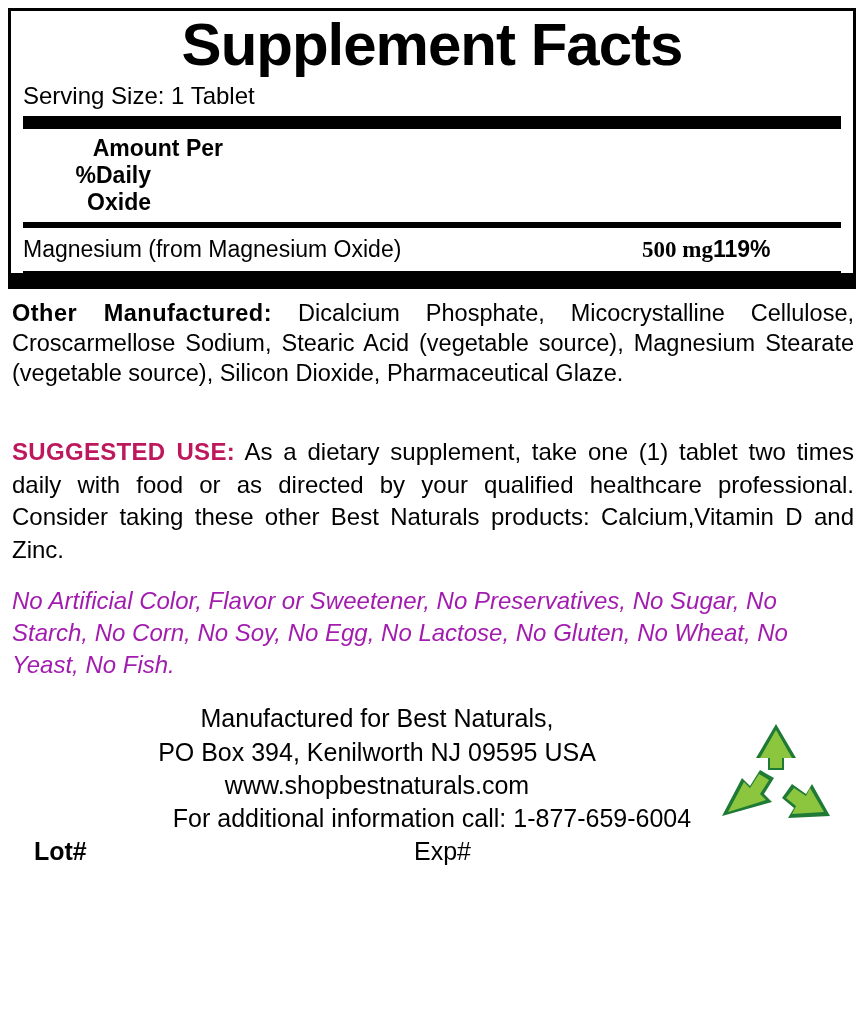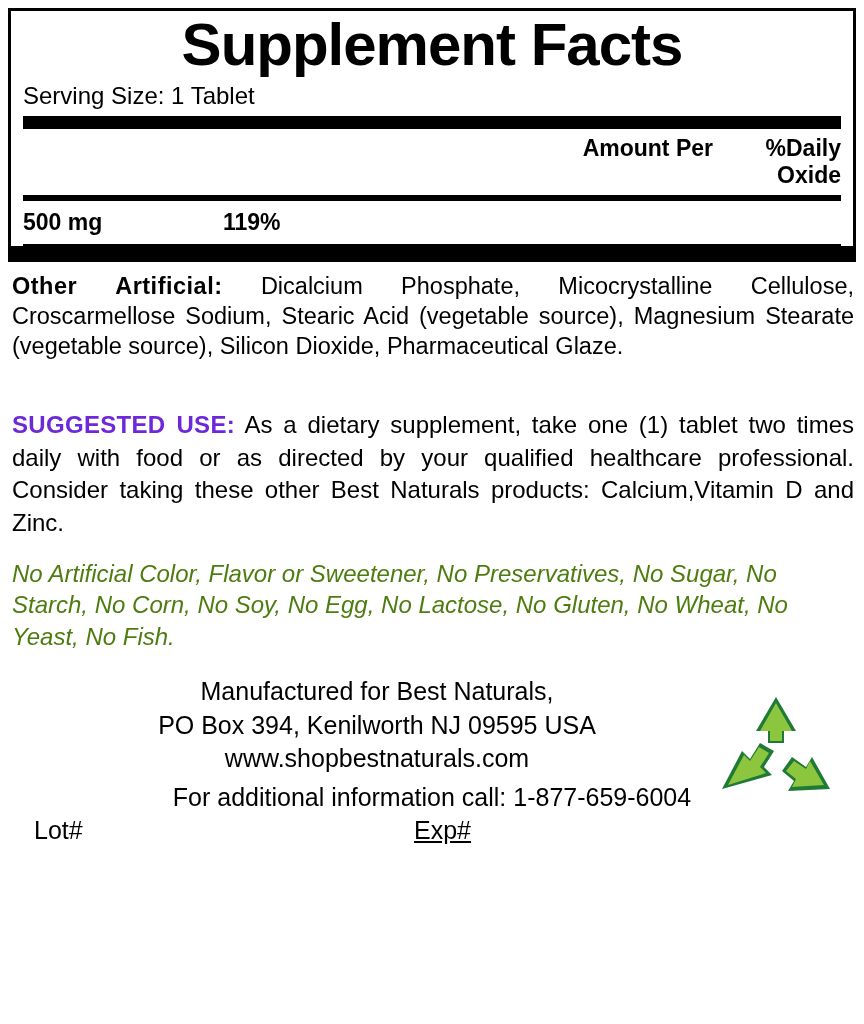--- a/index.html
+++ b/index.html
@@ -60,20 +60,21 @@
   }
   .amount-header {
     display: flex;
     justify-content: flex-end;
     align-items: flex-start;
     font-size: 23px;
     font-weight: bold;
     line-height: 1.18;
     padding: 6px 0 6px 0;
     text-align: right;
+    flex-direction: column;
   }
   .amount-header .col-amount {
     width: 200px;
     text-align: right;
   }
   .amount-header .col-dv {
     width: 128px;
     text-align: right;
   }
   .nutrient-row {
@@ -81,22 +82,23 @@
     align-items: baseline;
     font-size: 23px;
     padding: 8px 0 8px 0;
   }
   .nutrient-row .n-name {
     flex: 1 1 auto;
     text-align: left;
   }
   .nutrient-row .n-amount {
     width: 200px;
-    text-align: left;
-    font-weight: bold;
+    text-align: right;
+    font-weight: bold;
+    font-family: Liberation Serif, serif;
   }
   .nutrient-row .n-dv {
     width: 128px;
     text-align: left;
     font-weight: bold;
   }
   .panel-bottom-rule {
     height: 13px;
     background: #000;
     margin: 0 -12px 0 -12px;
@@ -115,63 +117,63 @@
   }
 
   
   .suggested {
     font-size: 24px;
     line-height: 1.36;
     text-align: justify;
     margin: 48px 4px 0 6px;
   }
   .suggested .lbl {
-    color: #6d28d9;
+    color: #be185d;
     font-weight: bold;
     letter-spacing: 0.3px;
   }
   .no-claims {
     font-size: 24px;
     font-style: italic;
-    color: #4d7c0f;
+    color: #a21caf;
     line-height: 1.33;
     text-align: left;
     margin: 18px 4px 0 6px;
   }
 
   
   .footer {
     margin-top: 22px;
     position: relative;
   }
   .footer-lines {
     text-align: center;
     font-size: 25px;
     line-height: 1.33;
     padding-right: 110px;
   }
   .footer-call {
     text-align: center;
     font-size: 25px;
     line-height: 1.33;
-    margin-top: 6px;
+    margin-top: 0;
   }
   .lot-row {
     display: flex;
     font-size: 25px;
     margin-top: 2px;
     padding-left: 28px;
   }
   .lot-row .lot {
     width: 380px;
     text-align: left;
+    font-weight: bold;
   }
   .lot-row .exp {
     text-align: left;
-    text-decoration: underline;
   }
   .recycle {
     position: absolute;
     right: 22px;
     top: 18px;
     width: 120px;
     height: 104px;
   }
 </style>
 </head>
@@ -192,30 +194,31 @@
       </div>
       <div class="col-dv">
         <div>%Daily</div>
         <div>Oxide</div>
       </div>
     </div>
 
     <div class="rule-medium"></div>
 
     <div class="nutrient-row">
+      <div class="n-name">Magnesium (from Magnesium Oxide)</div>
       <div class="n-amount">500 mg</div>
       <div class="n-dv">119%</div>
     </div>
 
     <div class="rule-thin"></div>
     <div class="panel-bottom-rule"></div>
   </div>
 
   <div class="other-ing">
-    <span class="lbl">Other Artificial:</span><span> Dicalcium Phosphate, Micocrystalline Cellulose, Croscarmellose Sodium, Stearic Acid (vegetable source), Magnesium Stearate (vegetable source), Silicon Dioxide, Pharmaceutical Glaze.</span>
+    <span class="lbl">Other Manufactured:</span><span> Dicalcium Phosphate, Micocrystalline Cellulose, Croscarmellose Sodium, Stearic Acid (vegetable source), Magnesium Stearate (vegetable source), Silicon Dioxide, Pharmaceutical Glaze.</span>
   </div>
 
   <div class="suggested">
     <span class="lbl">SUGGESTED USE:</span><span> As a dietary supplement, take one (1) tablet two times daily with food or as directed by your qualified healthcare professional. Consider taking these other Best Naturals products: Calcium,Vitamin D and Zinc.</span>
   </div>
 
   <div class="no-claims">No Artificial Color, Flavor or Sweetener, No Preservatives, No Sugar, No Starch, No Corn, No Soy, No Egg, No Lactose, No Gluten, No Wheat, No Yeast, No Fish.</div>
 
   <div class="footer">
     <div class="footer-lines">

